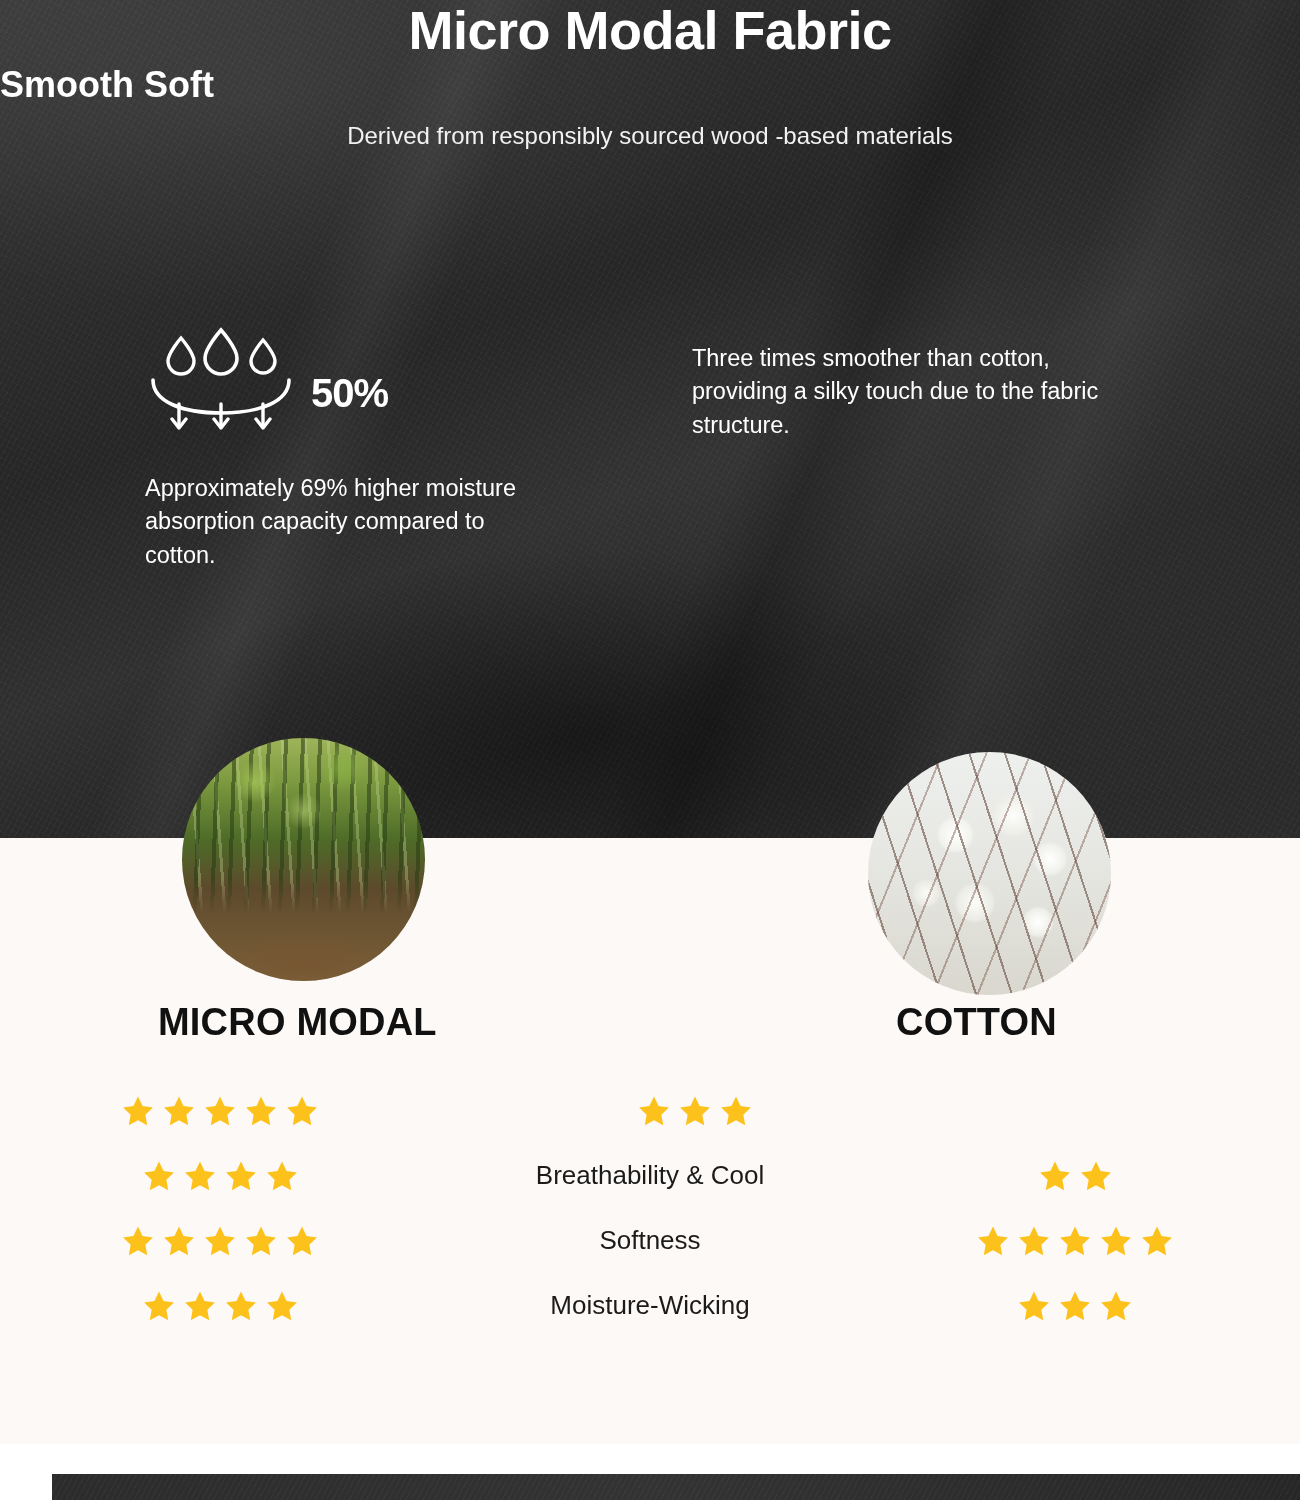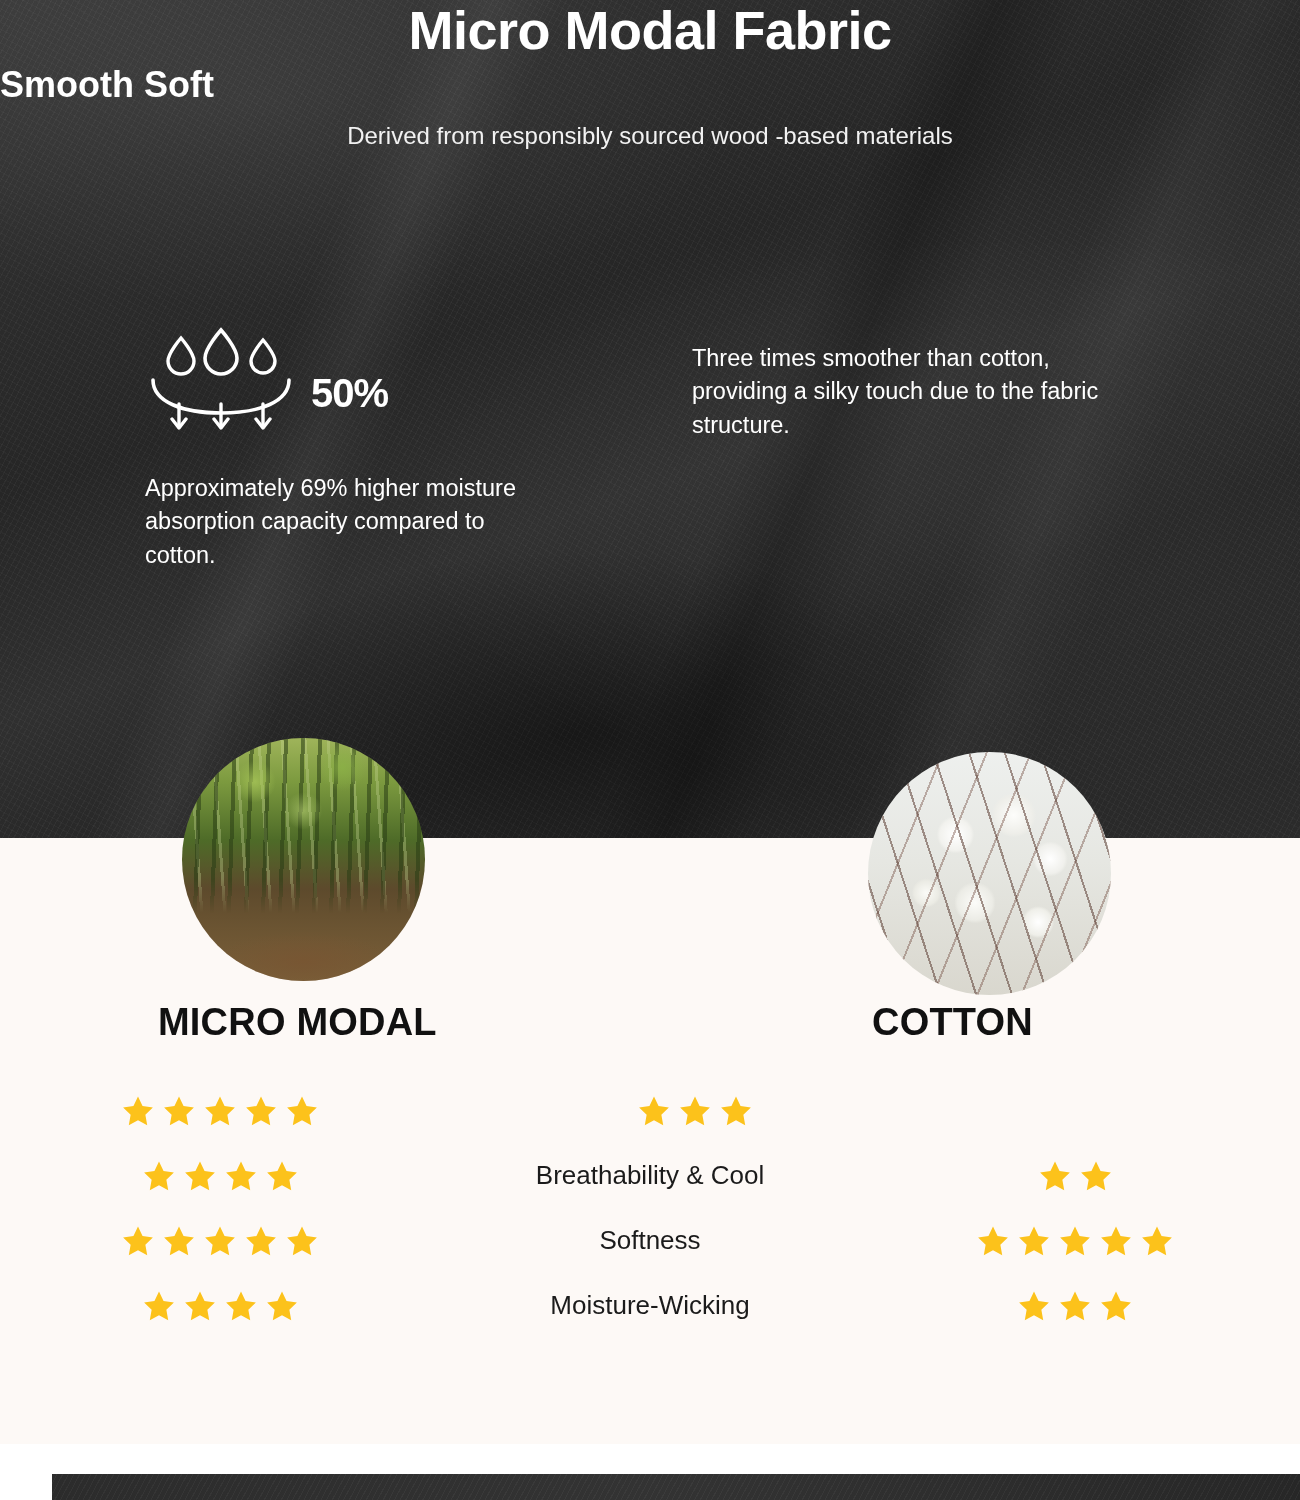--- a/index.html
+++ b/index.html
@@ -196,21 +196,21 @@
     background: #fdf9f6;
   }
   .col-heading {
     position: absolute;
     font-size: 38px;
     font-weight: 800;
     color: #111111;
     letter-spacing: 0.2px;
   }
   .heading-modal { left: 158px; top: 163px; }
-  .heading-cotton { left: 872px; top: 163px; }
+  .heading-cotton { left: 896px; top: 163px; }
 
   .rows {
     position: absolute;
     top: 240px;
     left: 0;
     width: 1300px;
   }
   .row {
     display: flex;
     align-items: center;

